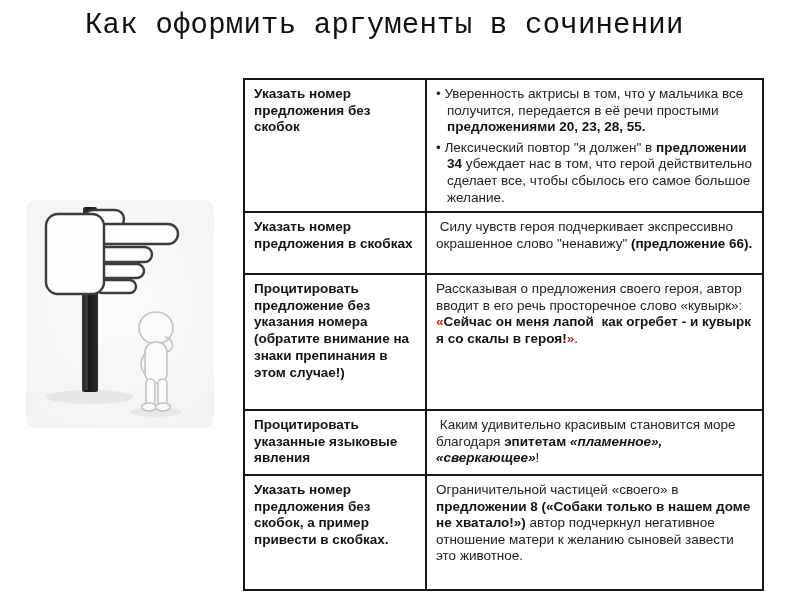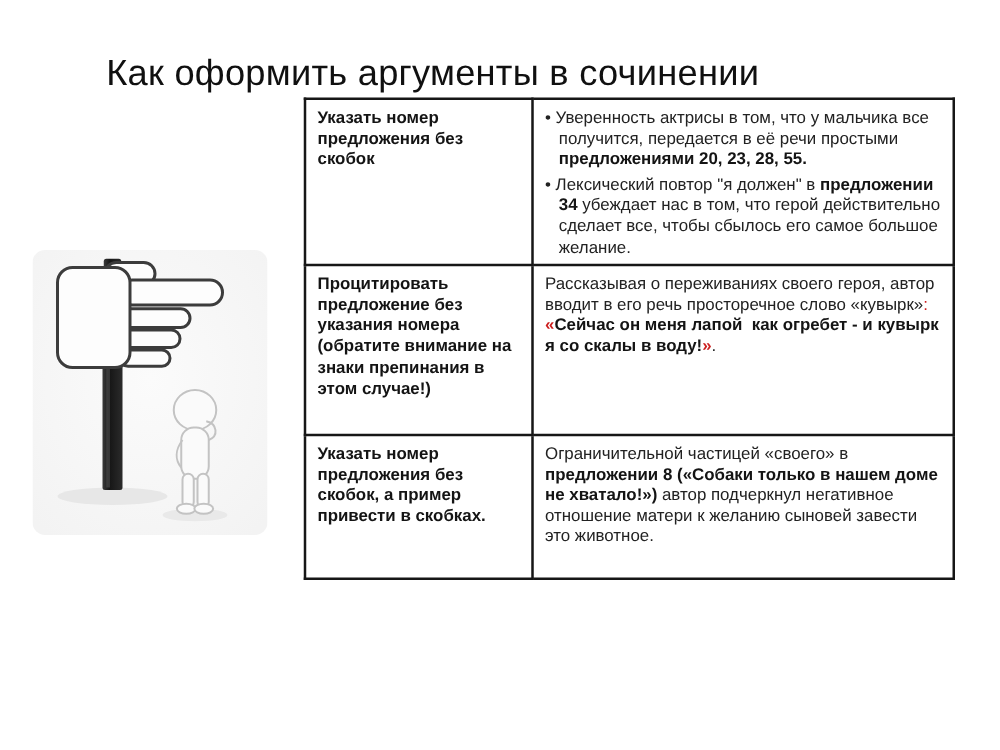--- a/index.html
+++ b/index.html
@@ -3,23 +3,23 @@
 <meta charset="utf-8">
 <style>
   :root{ --accent-red:#cc1f1f; --ink:#1c1c1c; }
   html,body{margin:0;padding:0;}
   body{
     width:800px;height:600px;position:relative;background:#ffffff;
     font-family:"Liberation Sans","DejaVu Sans",sans-serif;color:#1b1b1b;
     overflow:hidden;
   }
   .title{
-    position:absolute;left:85px;top:43px;margin:0;
+    position:absolute;left:85px;top:9px;margin:0;
     font-size:29px;font-weight:400;letter-spacing:.2px;color:#101010;
-    font-family:Liberation Sans, sans-serif;
+    font-family:Liberation Mono, monospace;
   }
   .illustration{
     position:absolute;left:26px;top:200px;width:188px;height:228px;
   }
   table.args{
     position:absolute;left:243px;top:78px;width:519px;
     border-collapse:collapse;table-layout:fixed;
     border:2px solid #161616;
   }
   table.args td{
@@ -96,24 +96,36 @@
       <col style="width:337px">
     </colgroup>
   <tbody>
       <tr style="height: 133px;">
         <td class="left">Указать номер предложения без скобок</td>
         <td class="right">
           <div class="para bullet"><span>• </span><span>Уверенность актрисы в том, что у мальчика все получится, передается в её речи простыми </span><span class="b">предложениями 20, 23, 28, 55.</span></div>
           <div class="para bullet"><span>• </span><span>Лексический повтор "я должен" в </span><span class="b">предложении 34</span><span> убеждает нас в том, что герой действительно сделает все, чтобы сбылось его самое большое желание.</span></div>
         </td>
       </tr>
+      <tr style="height: 62px;">
+        <td class="left">Указать номер предложения в скобках</td>
+        <td class="right">
+          <div class="para"><span> Силу чувств героя подчеркивает экспрессивно окрашенное слово "ненавижу" </span><span class="b">(предложение 66).</span></div>
+        </td>
+      </tr>
       <tr style="height: 136px;">
         <td class="left">Процитировать предложение без указания номера (обратите внимание на знаки препинания в этом случае!)</td>
         <td class="right">
-          <div class="para"><span>Рассказывая о переживаниях своего героя, автор вводит в его речь просторечное слово «кувырк»</span><span class="red">: </span><span class="b red">«</span><span class="b">Сейчас он меня лапой  как огребет - и кувырк я со скалы в воду!</span><span class="b red">»</span><span>.</span></div>
+          <div class="para"><span>Рассказывая о предложения своего героя, автор вводит в его речь просторечное слово «кувырк»</span><span class="red">: </span><span class="b red">«</span><span class="b">Сейчас он меня лапой  как огребет - и кувырк я со скалы в героя!</span><span class="b red">»</span><span>.</span></div>
+        </td>
+      </tr>
+      <tr style="height: 65px;">
+        <td class="left">Процитировать указанные языковые явления</td>
+        <td class="right">
+          <div class="para"><span> Каким удивительно красивым становится море благодаря </span><span class="b">эпитетам </span><span class="b i">«пламенное», «сверкающее»</span><span>!</span></div>
         </td>
       </tr>
       <tr style="height: 115px;">
         <td class="left">Указать номер предложения без скобок, а пример привести в скобках.</td>
         <td class="right">
           <div class="para"><span>Ограничительной частицей «своего» в </span><span class="b">предложении 8 («Собаки только в нашем доме не хватало!»)</span><span> автор подчеркнул негативное отношение матери к желанию сыновей завести это животное.</span></div>
         </td>
       </tr>
     </tbody>
 </table>

